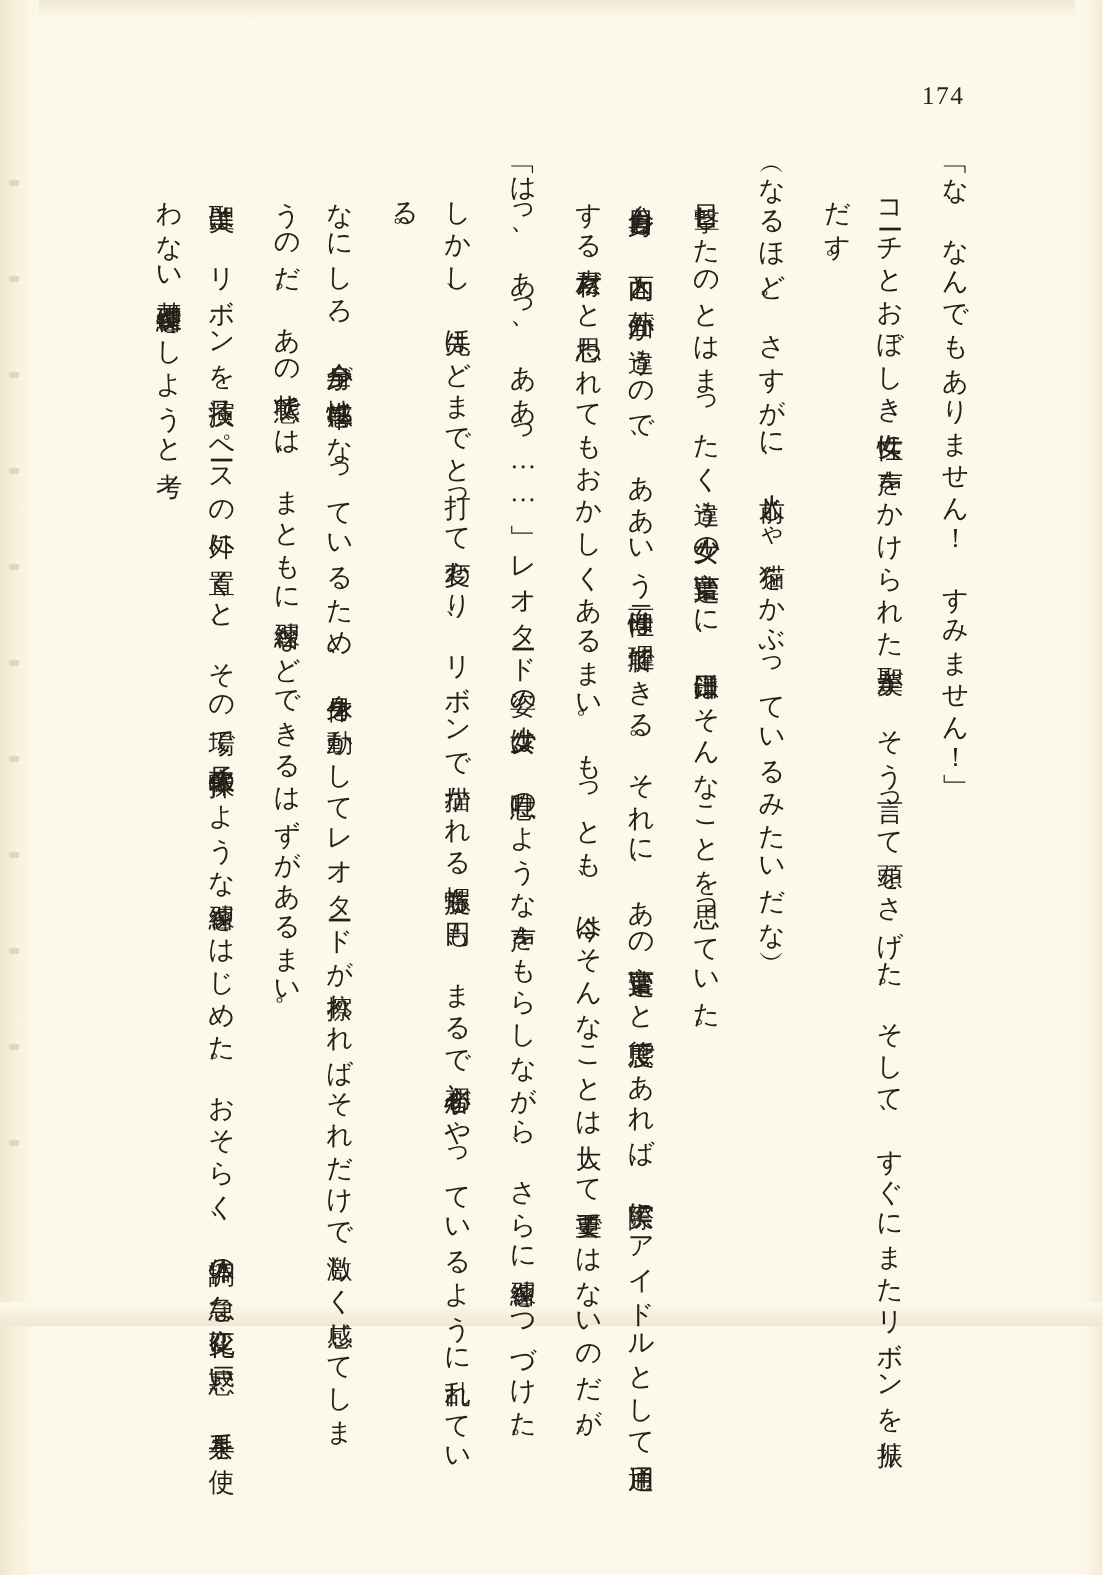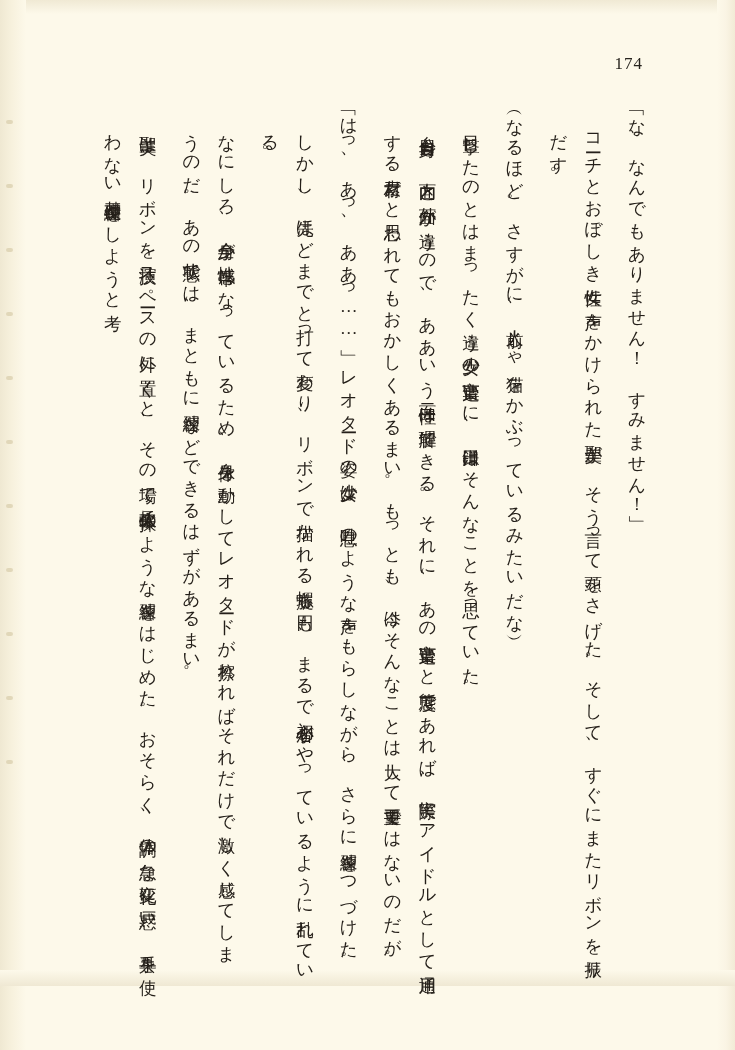--- a/index.html
+++ b/index.html
@@ -9,21 +9,21 @@
   body {
     width: 735px;
     height: 1050px;
     background: #fdf9ea;
     font-family: "Liberation Serif", serif;
     overflow: hidden;
   }
   .page {
     position: relative;
     width: 735px;
-    height: 986px;
+    height: 884px;
     background: #fdf9ea;
     box-sizing: border-box;
   }
   
   .page-edge-left {
     position: absolute;
     left: 0; top: 0;
     width: 26px; height: 1050px;
     background: linear-gradient(to right, #efe8d2 0%, #f7f1dd 45%, #fdf9ea 100%);
   }

